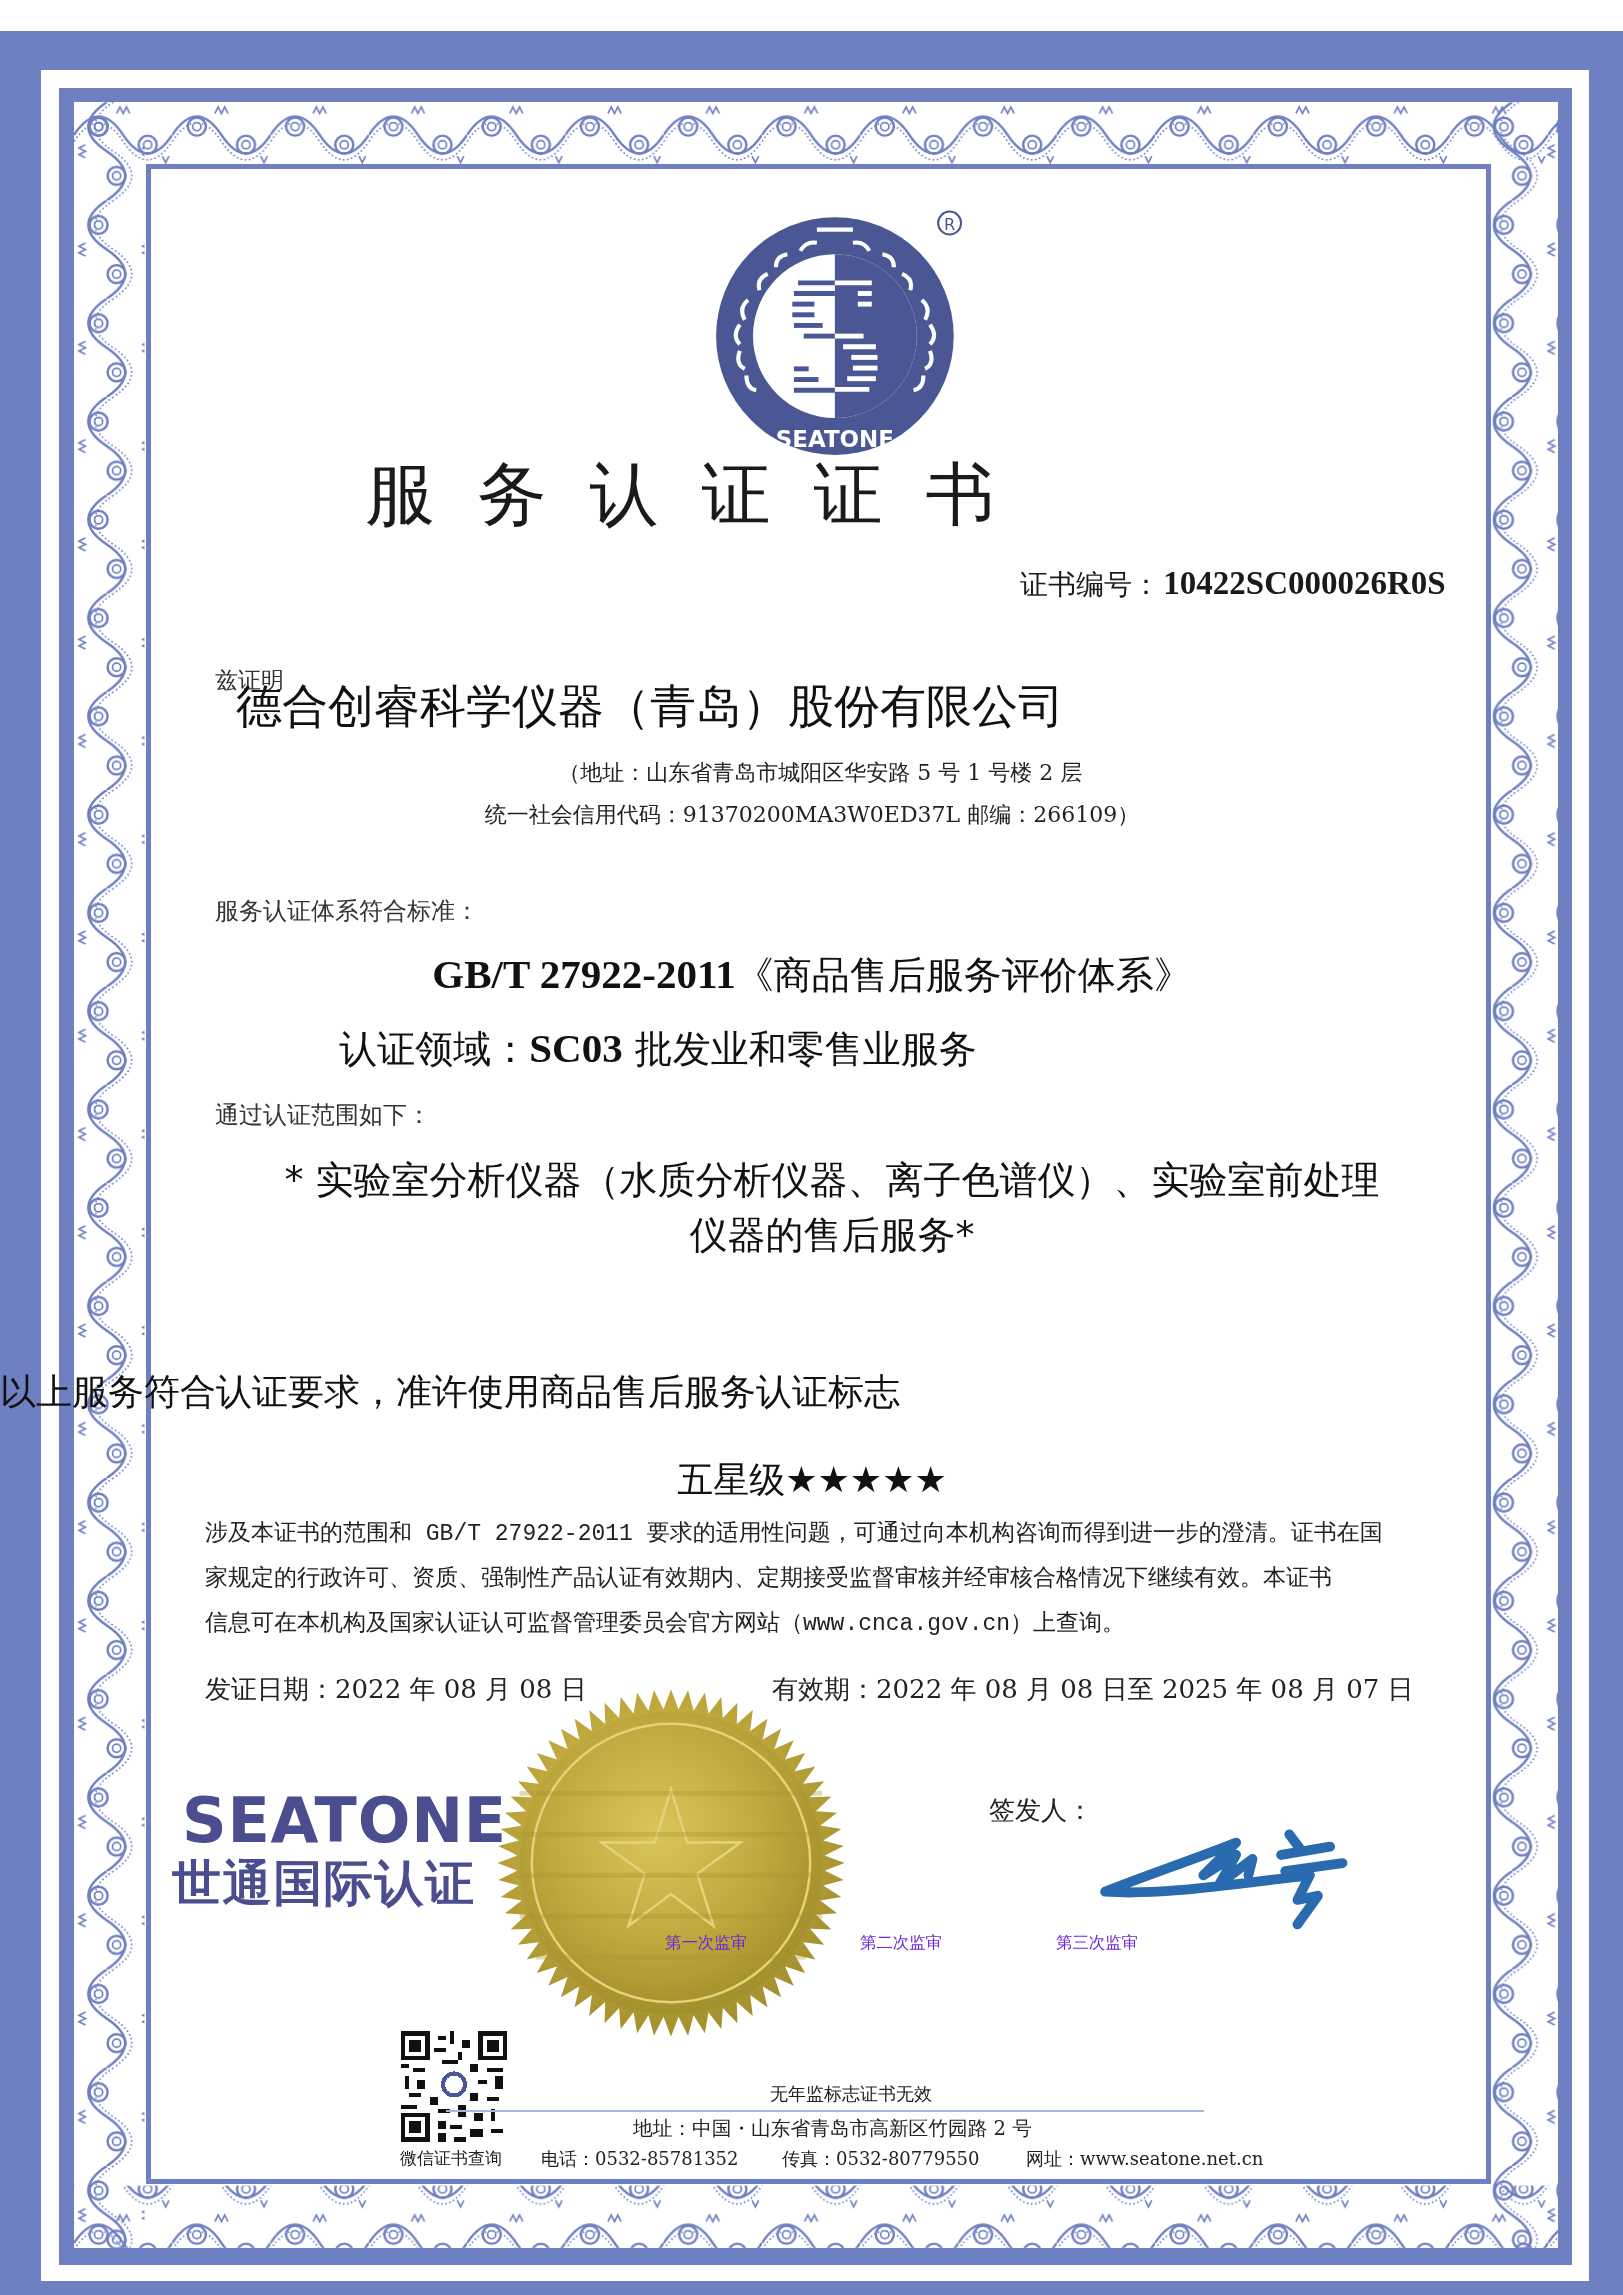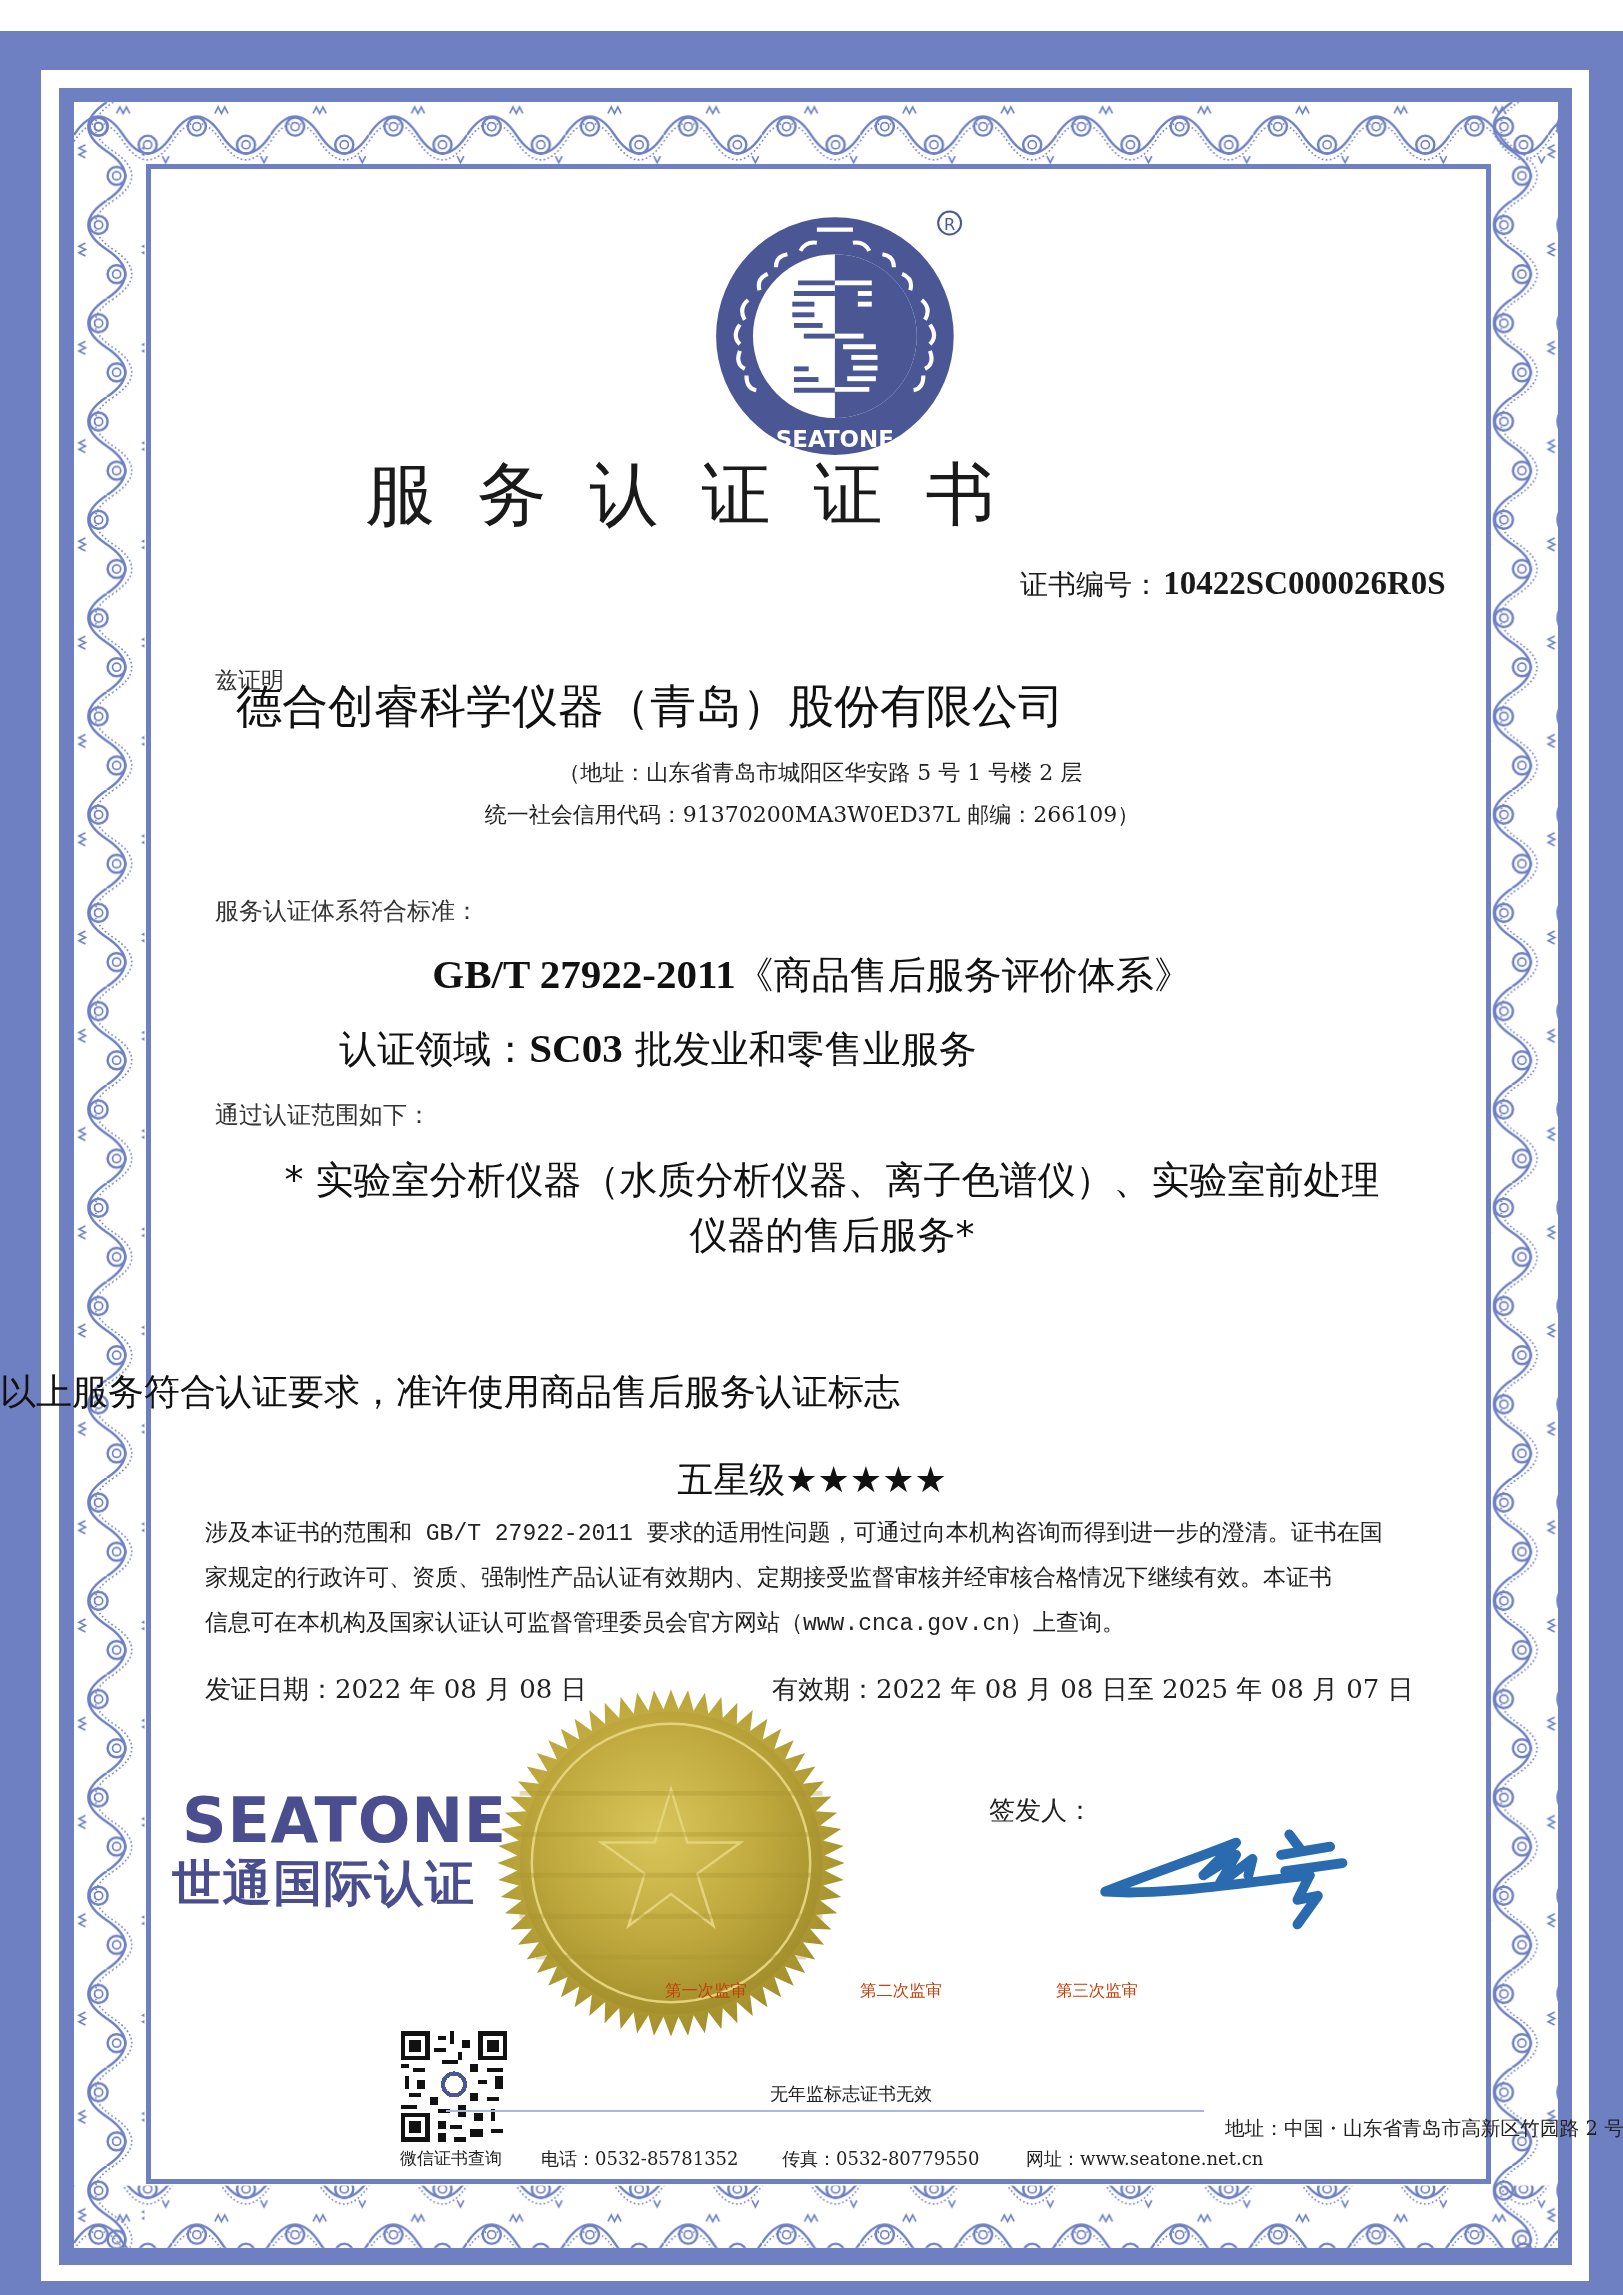--- a/index.html
+++ b/index.html
@@ -63,25 +63,25 @@
   .brand-cn { position:absolute; left:172px; top:1851px; font-family:"DejaVu Sans", sans-serif; font-weight:bold; font-size:49px; color:#4b4e8e; letter-spacing:1.6px; }
 
   .seal { position:absolute; left:495px; top:1687px; width:352px; height:352px; }
 
   .signer { position:absolute; left:989px; top:1793px; font-family:"DejaVu Serif", serif; font-size:26px; color:#222; }
   .signature { position:absolute; left:1097px; top:1818px; width:270px; height:131px; }
 
   .qr { position:absolute; left:401px; top:2031px; width:106px; height:111px; }
   .qr-label { position:absolute; left:400px; top:2147px; font-family:"DejaVu Sans", sans-serif; font-size:17px; color:#222; }
 
-  .audit { position:absolute; top:1980px; font-family:"DejaVu Serif", serif; font-size:16.4px; color:#c2410c;text-align:right; }
+  .audit { position:absolute; top:1932px; font-family:"DejaVu Serif", serif; font-size:16.4px; color:#6d28d9;text-align:right; }
   .audit1 { left:665px; } .audit2 { left:860px; } .audit3 { left:1056px; }
   .no-mark { position:absolute; left:0; width:1624px; text-align:center; top:2082px; padding-left:78px; box-sizing:border-box; font-family:"DejaVu Serif", serif; font-size:18px; color:#222; }
   .foot-rule { position:absolute; left:446px; top:2110px; width:758px; height:1.6px; background:#aab6e0; }
-  .foot-addr { position:absolute; left:0; width:1624px; text-align:right; top:2115px; padding-left:41px; box-sizing:border-box; font-family:"DejaVu Serif", serif; font-size:19.7px; color:#222; }
+  .foot-addr { position:absolute; left:0; width:1624px; text-align:center; top:2115px; padding-left:41px; box-sizing:border-box; font-family:"DejaVu Serif", serif; font-size:19.7px; color:#222; }
   .foot-contact { position:absolute; top:2147px; font-family:"DejaVu Serif", serif; font-size:18px; color:#222; }
   .fc1 { left:541px; } .fc2 { left:782px; } .fc3 { left:1026px; }
 </style>
 </head>
 <body>
 
 <div class="frame-outer"></div>
 <div class="frame-gap"></div>
 <div class="frame-band"></div>
 <div class="frame-orn">

